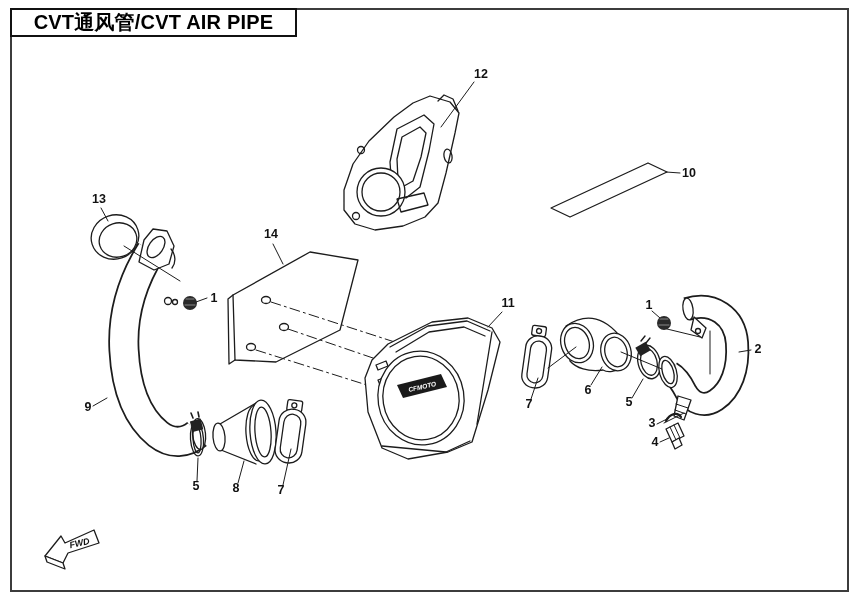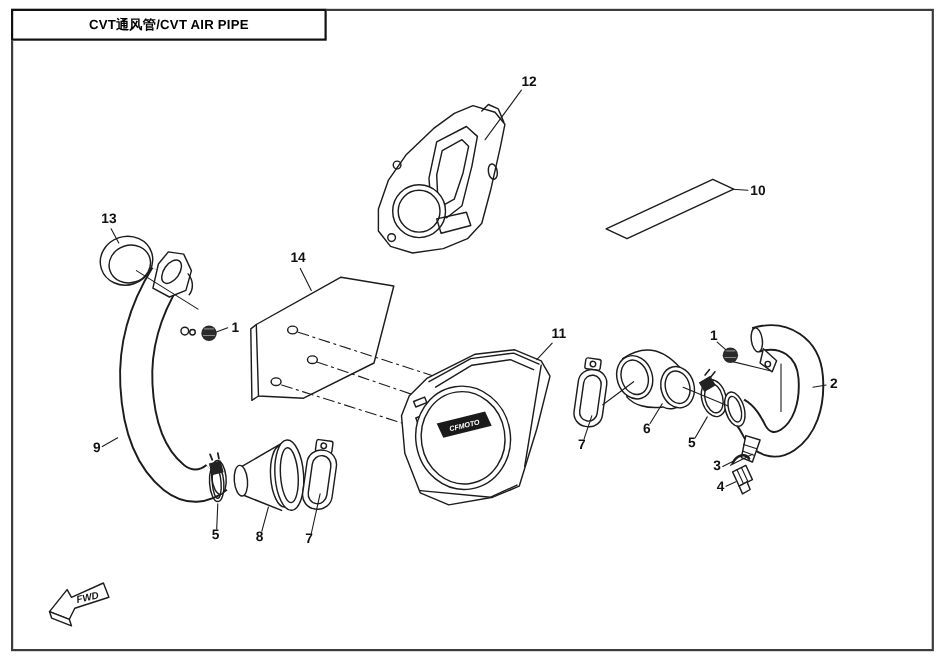--- a/index.html
+++ b/index.html
@@ -1,20 +1,20 @@
 <!DOCTYPE html>
 <html><head>
 <meta charset="utf-8">
 <style>
   html,body{margin:0;padding:0;background:#ffffff;}
   .page{position:relative;width:860px;height:600px;background:#ffffff;overflow:hidden;
         font-family:"Liberation Sans",sans-serif;}
   .title-box{position:absolute;left:10px;top:8px;width:287px;height:29px;box-sizing:border-box;
         border:2px solid #111;background:#fff;display:flex;align-items:center;justify-content:center;
-        font-size:12px;font-weight:bold;color:#000;letter-spacing:.2px;z-index:5;}
+        font-size:20px;font-weight:bold;color:#000;letter-spacing:.2px;z-index:5;}
   svg{position:absolute;left:0;top:0;}
   svg text{font-family:"Liberation Sans",sans-serif;font-weight:bold;fill:#111;}
   .callout{font-size:12.5px;}
 </style>
 </head>
 <body>
 
 <div class="page">
   <div class="title-box">CVT通风管/CVT AIR PIPE</div>
 

